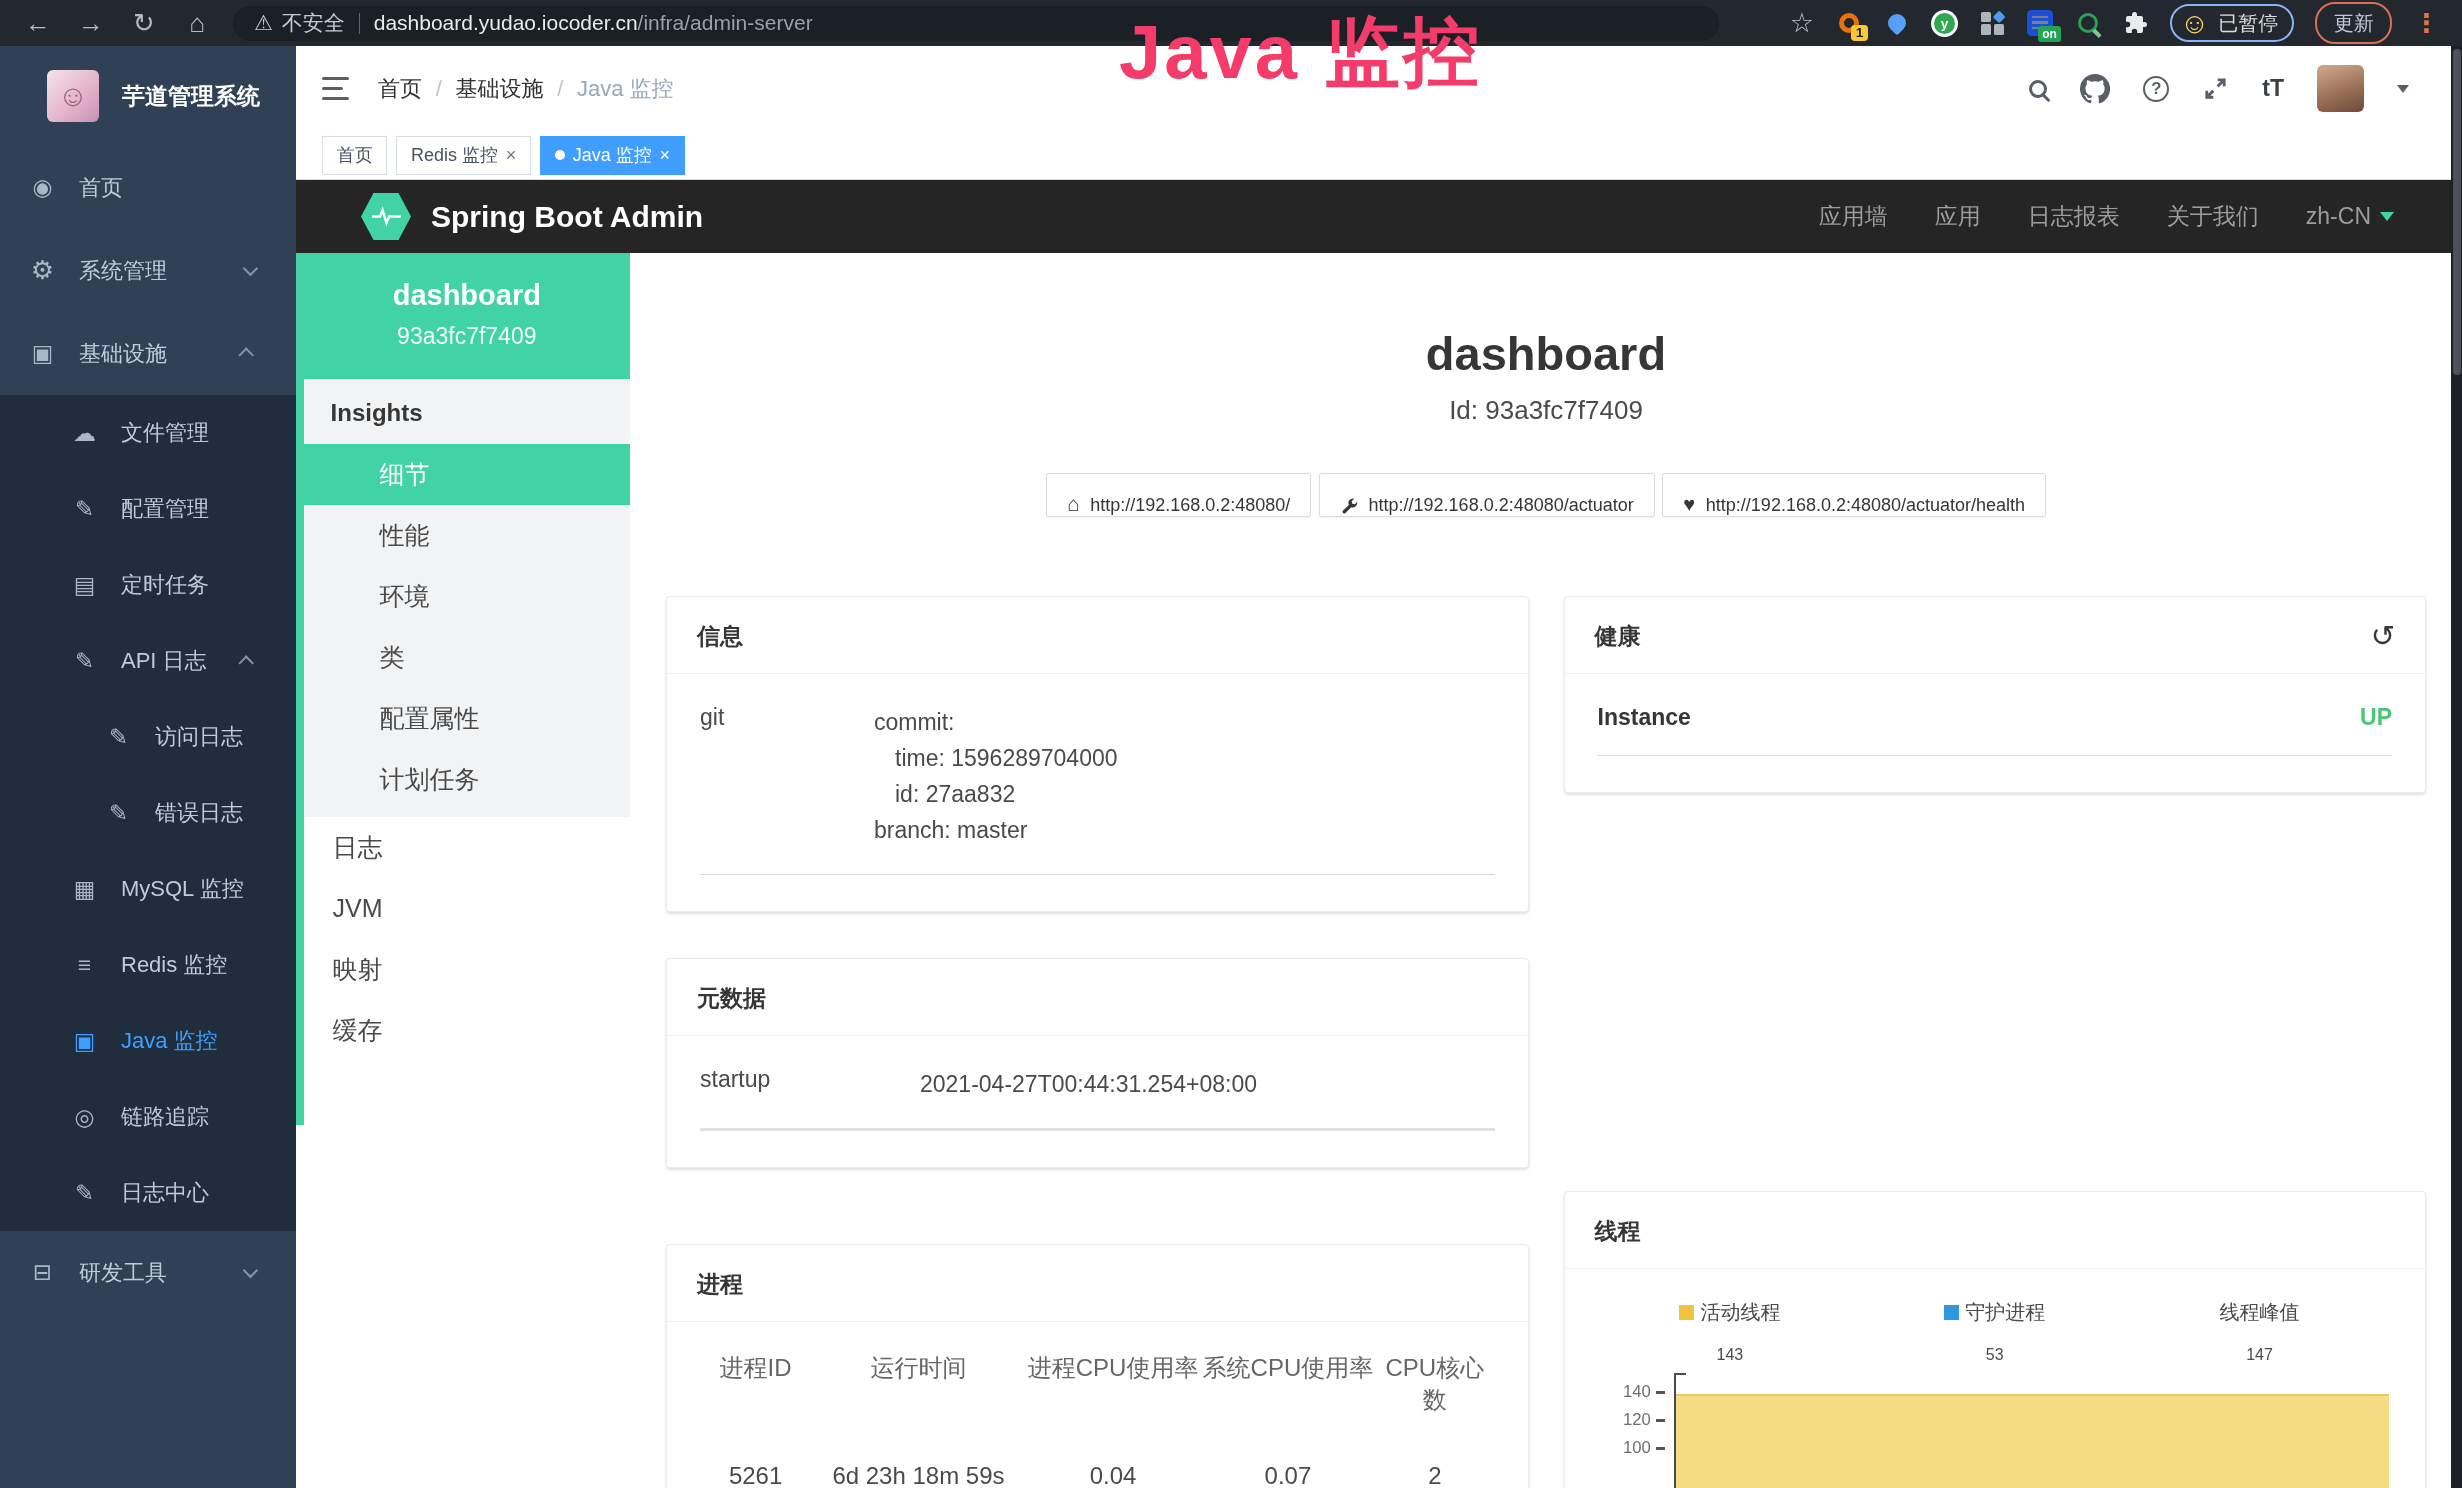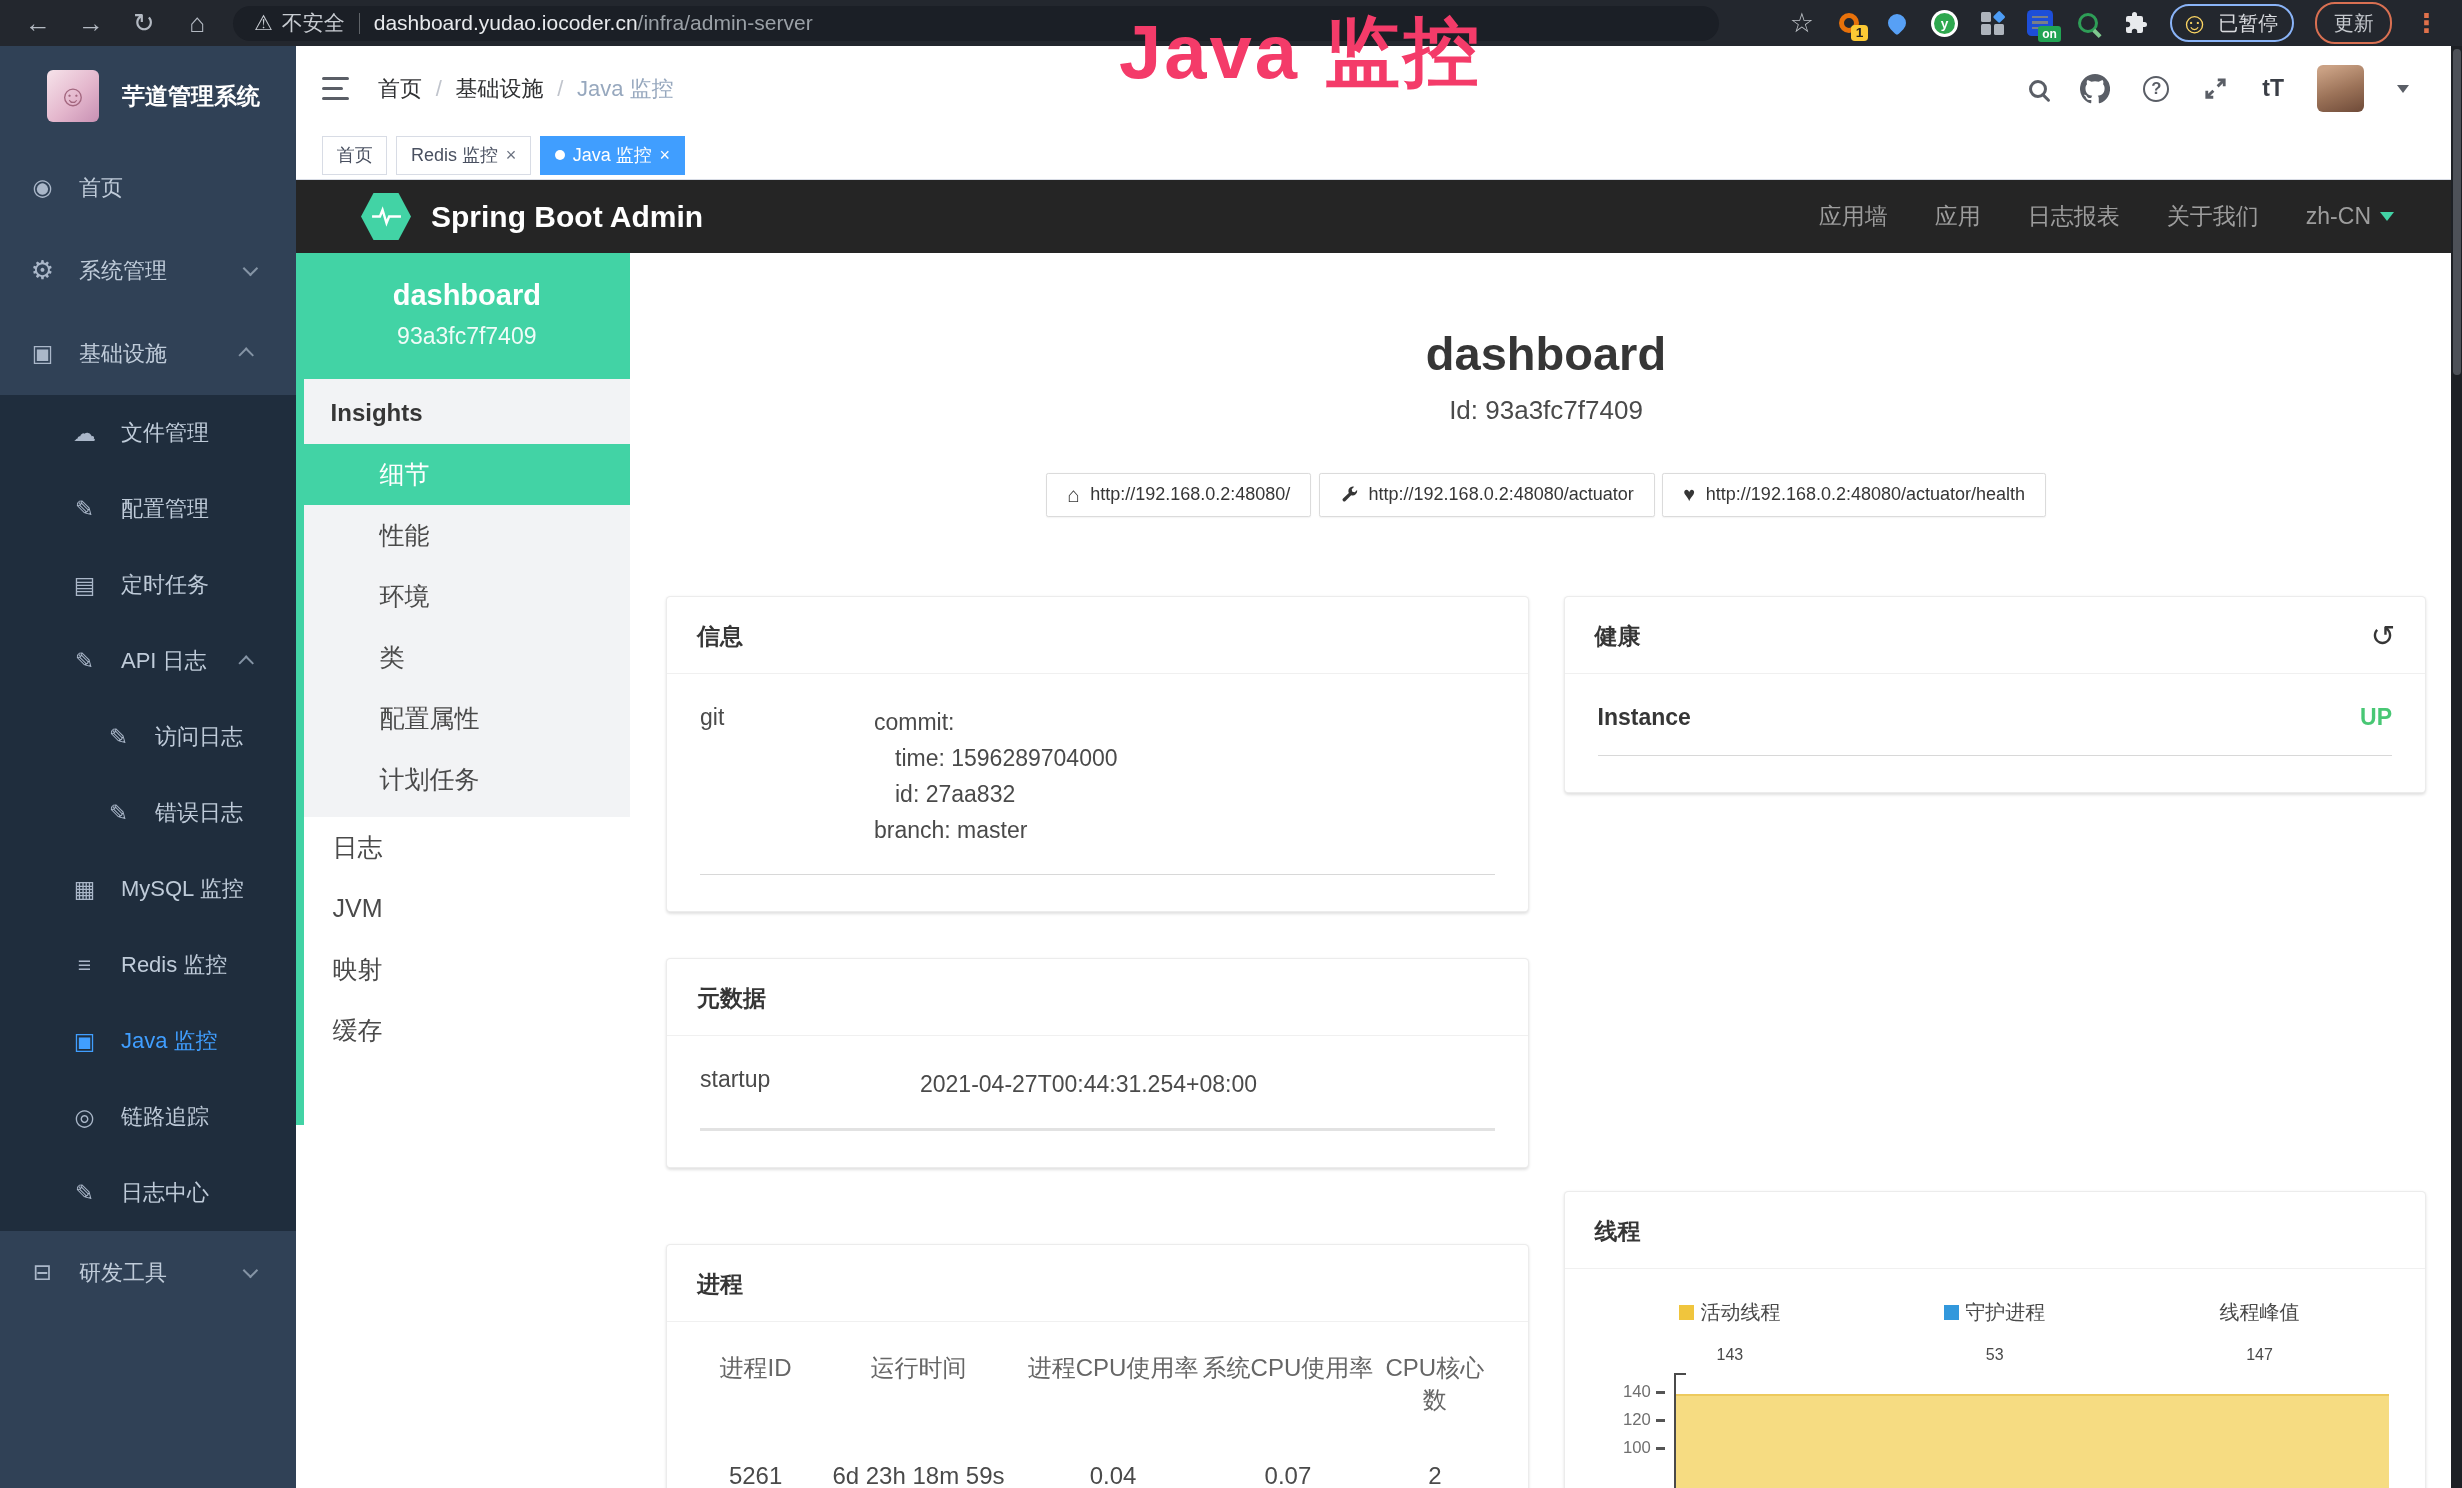--- a/index.html
+++ b/index.html
@@ -136,21 +136,21 @@
   .insights-group .s-item { padding-left:76px; }
   .s-item.active { background:#42d3a5; color:#fff; }
   .root-items { margin-left:7.6px; }
   .root-items .s-item { padding-left:29px; }
 
   
   .sba-content { flex:1; background:#fff; padding-top:73px; min-width:0; }
   .app-title { text-align:center; font-size:47px; font-weight:bold; color:#363636; }
   .app-id { text-align:center; font-size:26px; color:#4a4a4a; margin-top:13.7px; }
   .links-row { display:flex; justify-content:center; gap:7.6px; margin-top:47px; }
-  .link-btn { display:flex; align-items:center; gap:10.6px; height:44px; padding:0 20px; border:0.8px solid #dbdbdb;
+  .link-btn { display:flex; align-items:flex-end; gap:10.6px; height:44px; padding:0 20px; border:0.8px solid #dbdbdb;
     border-radius:2.3px; background:#fff; box-shadow:0 0.8px 1.5px rgba(0,0,0,.05); font-size:18px; color:#363636; cursor:pointer; }
   .lb-home::before { content:"⌂"; font-size:21px; }
   .lb-heart::before { content:"♥"; font-size:20px; }
   .cards-wrap { display:flex; padding:0 36px; margin-top:79px; gap:35px; align-items:flex-start; }
   .col { flex:1; min-width:0; }
   .card { background:#fff; border-radius:4.6px; border:0.8px solid rgba(10,10,10,.08);
     box-shadow:0 1.5px 3px rgba(10,10,10,.12); }
   .card-head { display:flex; align-items:center; padding:24px 30px 21px; border-bottom:1.5px solid #f0f0f0; }
   .card-title { font-size:23px; font-weight:bold; color:#363636; }
   .history-ic { margin-left:auto; font-size:29px; color:#363636; line-height:23px; }

